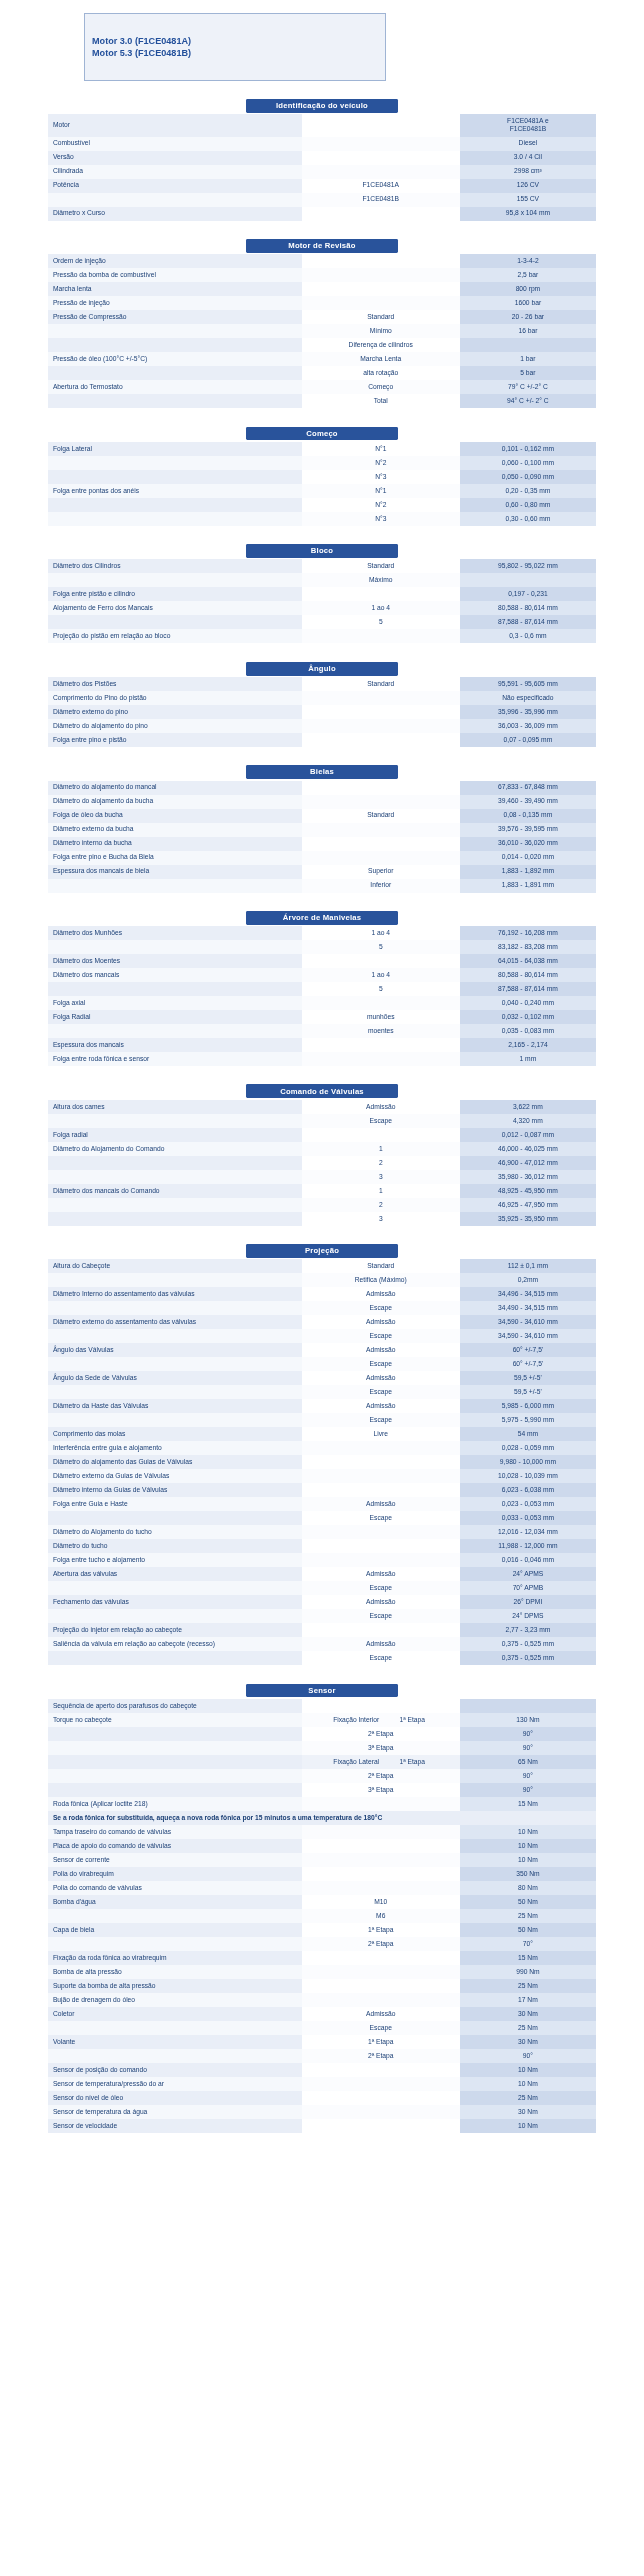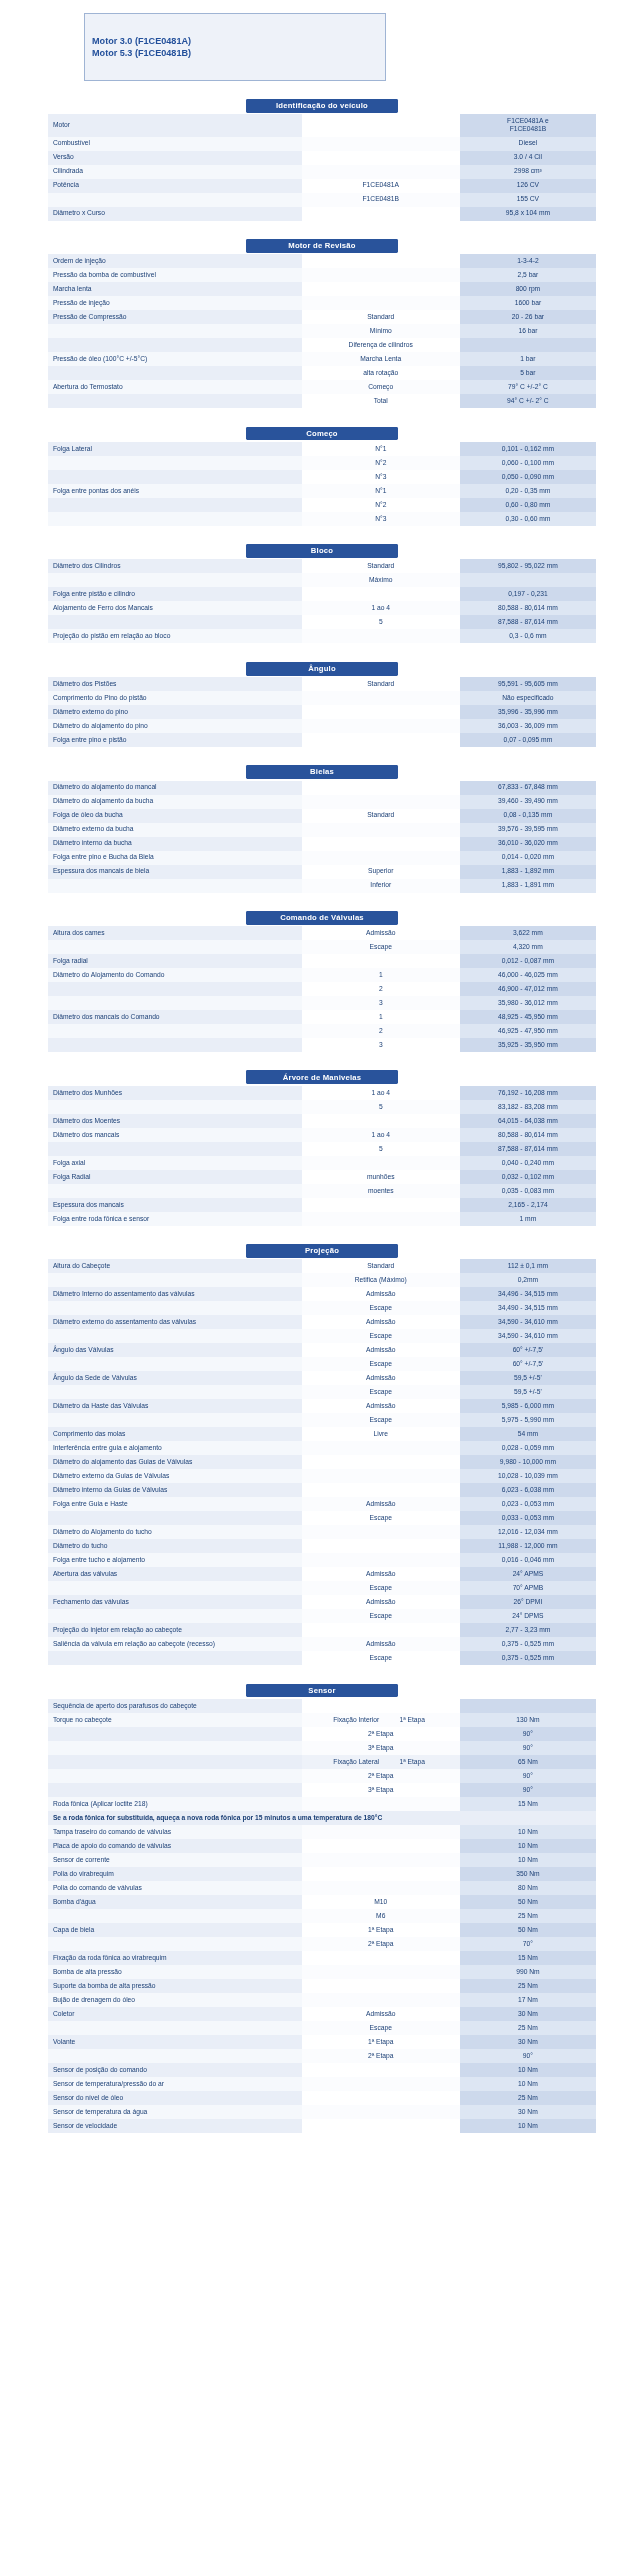--- a/index.html
+++ b/index.html
@@ -319,20 +319,77 @@
             </tr>
             <tr class="alt">
               <td class="lbl"></td>
               <td class="mid">Inferior</td>
               <td class="val">1,883 - 1,891 mm</td>
             </tr>
           </tbody>
         </table>
       </section>
       <section>
+        <div class="sec-title">Árvore de Manivelas</div>
+        <table class="grid">
+          <tbody>
+            <tr>
+              <td class="lbl">Diâmetro dos Munhões</td>
+              <td class="mid">1 ao 4</td>
+              <td class="val">76,192 - 16,208 mm</td>
+            </tr>
+            <tr class="alt">
+              <td class="lbl"></td>
+              <td class="mid">5</td>
+              <td class="val">83,182 - 83,208 mm</td>
+            </tr>
+            <tr>
+              <td class="lbl">Diâmetro dos Moentes</td>
+              <td class="mid"></td>
+              <td class="val">64,015 - 64,038 mm</td>
+            </tr>
+            <tr class="alt">
+              <td class="lbl">Diâmetro dos mancais</td>
+              <td class="mid">1 ao 4</td>
+              <td class="val">80,588 - 80,614 mm</td>
+            </tr>
+            <tr>
+              <td class="lbl"></td>
+              <td class="mid">5</td>
+              <td class="val">87,588 - 87,614 mm</td>
+            </tr>
+            <tr class="alt">
+              <td class="lbl">Folga axial</td>
+              <td class="mid"></td>
+              <td class="val">0,040 - 0,240 mm</td>
+            </tr>
+            <tr>
+              <td class="lbl">Folga Radial</td>
+              <td class="mid">munhões</td>
+              <td class="val">0,032 - 0,102 mm</td>
+            </tr>
+            <tr class="alt">
+              <td class="lbl"></td>
+              <td class="mid">moentes</td>
+              <td class="val">0,035 - 0,083 mm</td>
+            </tr>
+            <tr>
+              <td class="lbl">Espessura dos mancais</td>
+              <td class="mid"></td>
+              <td class="val">2,165 - 2,174</td>
+            </tr>
+            <tr class="alt">
+              <td class="lbl">Folga entre roda fônica e sensor</td>
+              <td class="mid"></td>
+              <td class="val">1 mm</td>
+            </tr>
+          </tbody>
+        </table>
+      </section>
+      <section>
         <div class="sec-title">Comando de Válvulas</div>
         <table class="grid">
           <tbody>
             <tr>
               <td class="lbl">Altura dos cames</td>
               <td class="mid">Admissão</td>
               <td class="val">3,622 mm</td>
             </tr>
             <tr class="alt">
               <td class="lbl"></td>
@@ -366,77 +423,20 @@
             </tr>
             <tr class="alt">
               <td class="lbl"></td>
               <td class="mid">2</td>
               <td class="val">46,925 - 47,950 mm</td>
             </tr>
             <tr>
               <td class="lbl"></td>
               <td class="mid">3</td>
               <td class="val">35,925 - 35,950 mm</td>
-            </tr>
-          </tbody>
-        </table>
-      </section>
-      <section>
-        <div class="sec-title">Árvore de Manivelas</div>
-        <table class="grid">
-          <tbody>
-            <tr>
-              <td class="lbl">Diâmetro dos Munhões</td>
-              <td class="mid">1 ao 4</td>
-              <td class="val">76,192 - 16,208 mm</td>
-            </tr>
-            <tr class="alt">
-              <td class="lbl"></td>
-              <td class="mid">5</td>
-              <td class="val">83,182 - 83,208 mm</td>
-            </tr>
-            <tr>
-              <td class="lbl">Diâmetro dos Moentes</td>
-              <td class="mid"></td>
-              <td class="val">64,015 - 64,038 mm</td>
-            </tr>
-            <tr class="alt">
-              <td class="lbl">Diâmetro dos mancais</td>
-              <td class="mid">1 ao 4</td>
-              <td class="val">80,588 - 80,614 mm</td>
-            </tr>
-            <tr>
-              <td class="lbl"></td>
-              <td class="mid">5</td>
-              <td class="val">87,588 - 87,614 mm</td>
-            </tr>
-            <tr class="alt">
-              <td class="lbl">Folga axial</td>
-              <td class="mid"></td>
-              <td class="val">0,040 - 0,240 mm</td>
-            </tr>
-            <tr>
-              <td class="lbl">Folga Radial</td>
-              <td class="mid">munhões</td>
-              <td class="val">0,032 - 0,102 mm</td>
-            </tr>
-            <tr class="alt">
-              <td class="lbl"></td>
-              <td class="mid">moentes</td>
-              <td class="val">0,035 - 0,083 mm</td>
-            </tr>
-            <tr>
-              <td class="lbl">Espessura dos mancais</td>
-              <td class="mid"></td>
-              <td class="val">2,165 - 2,174</td>
-            </tr>
-            <tr class="alt">
-              <td class="lbl">Folga entre roda fônica e sensor</td>
-              <td class="mid"></td>
-              <td class="val">1 mm</td>
             </tr>
           </tbody>
         </table>
       </section>
       <section>
         <div class="sec-title">Projeção</div>
         <table class="grid">
           <tbody>
             <tr>
               <td class="lbl">Altura do Cabeçote</td>

